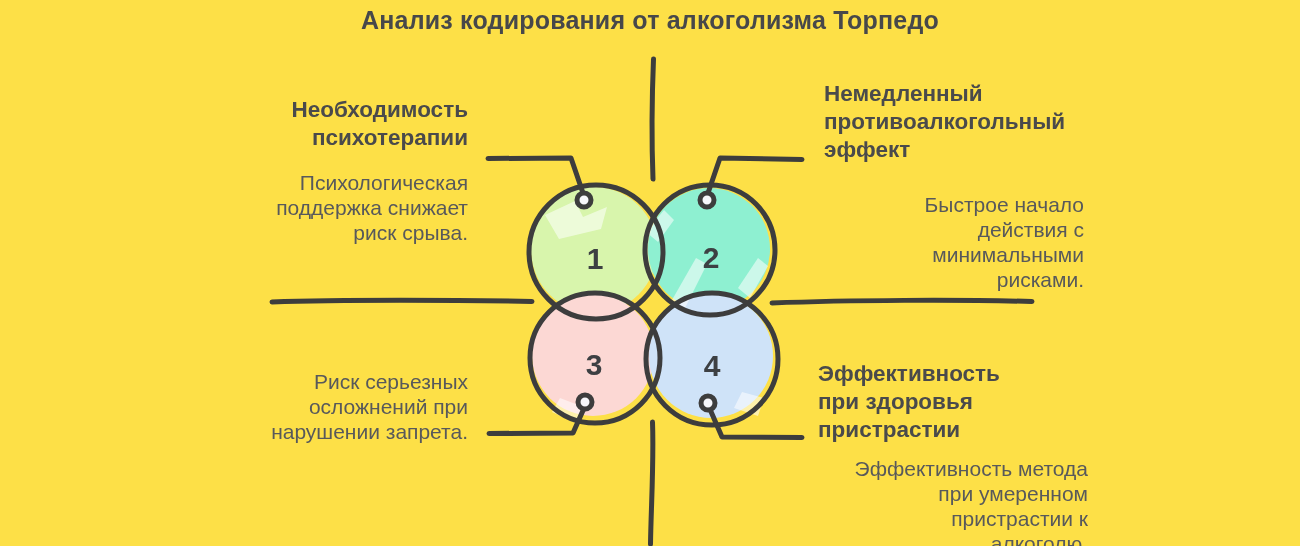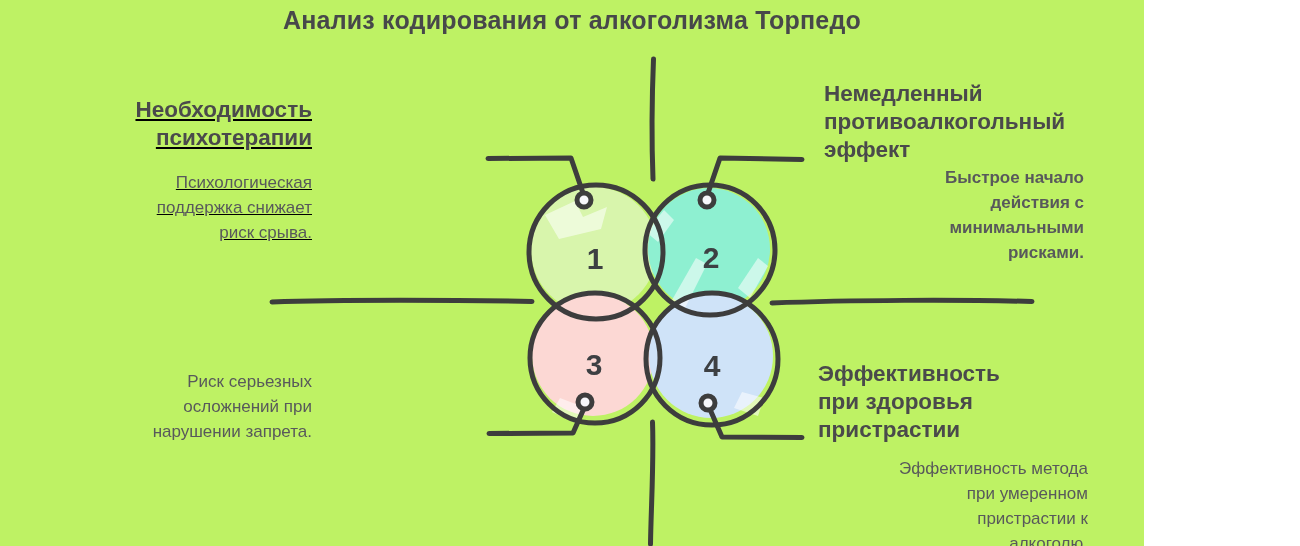--- a/index.html
+++ b/index.html
@@ -1,21 +1,21 @@
 <!DOCTYPE html>
 <html><head>
 <meta charset="utf-8">
 <style>
   html, body { margin: 0; padding: 0; }
   body { font-family: "Liberation Sans", sans-serif; }
   .stage {
     position: relative;
-    width: 1144px;
+    width: 1300px;
     height: 546px;
-    background: #bef264;
+    background: #fde047;
     overflow: hidden;
   }
   .title {
     position: absolute;
     left: 0; right: 0; top: 6px;
     margin: 0;
     text-align: center;
     font-size: 25px;
     font-weight: bold;
     color: #47484a;
@@ -40,30 +40,30 @@
   .tex { fill: #ffffff; opacity: 0.55; }
   .quad { position: absolute; }
   .q-heading {
     font-size: 22.5px;
     font-weight: bold;
     line-height: 28px;
     color: #4a4a4b;
     white-space: pre-line;
   }
   .q-body {
-    font-size: 17px;
+    font-size: 21px;
     line-height: 25px;
     color: #58595b;
     white-space: pre-line;
     text-align: right;
   }
-  .q-tl { right: 832px; top: 96px;  width: 300px; text-align: right; text-decoration: underline; }
+  .q-tl { right: 832px; top: 96px;  width: 300px; text-align: right; }
   .q-tl .q-body { margin-top: 18px; }
   .q-tr { left: 824px;  top: 80px;  width: 260px; text-align: left; }
-  .q-tr .q-body { margin-top: 1px; font-weight: bold; }
+  .q-tr .q-body { margin-top: 28px; }
   .q-bl { right: 832px; top: 356px; width: 300px; text-align: right; }
   .q-bl .q-body { margin-top: 13px; }
   .q-br { left: 818px;  top: 360px; width: 270px; text-align: left; }
   .q-br .q-body { margin-top: 12px; }
 </style>
 </head>
 <body>
 
 <div class="stage">
 

